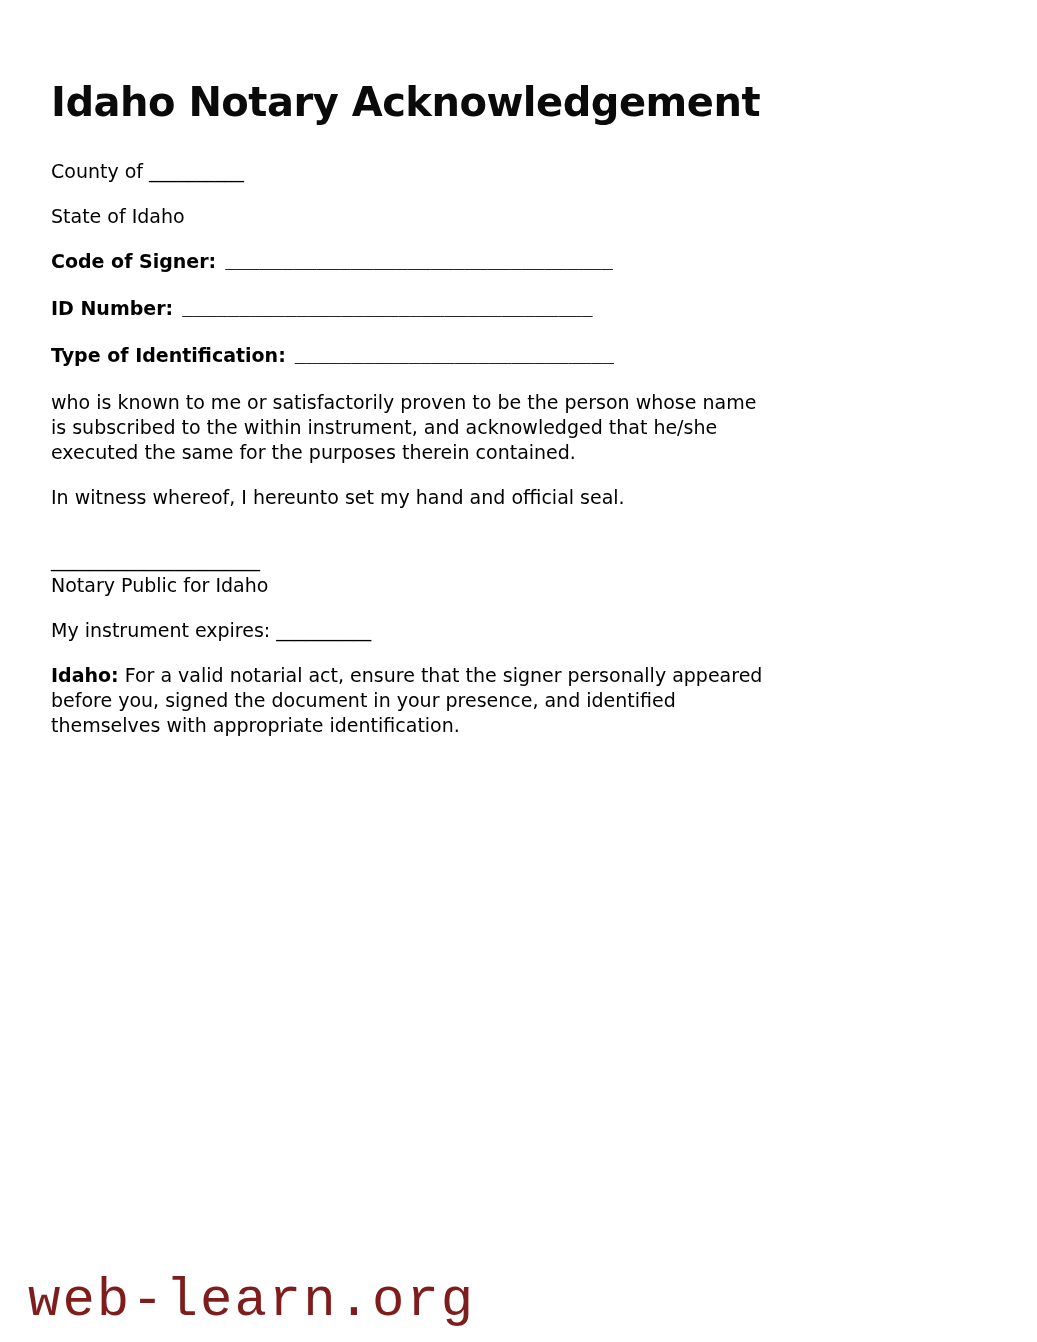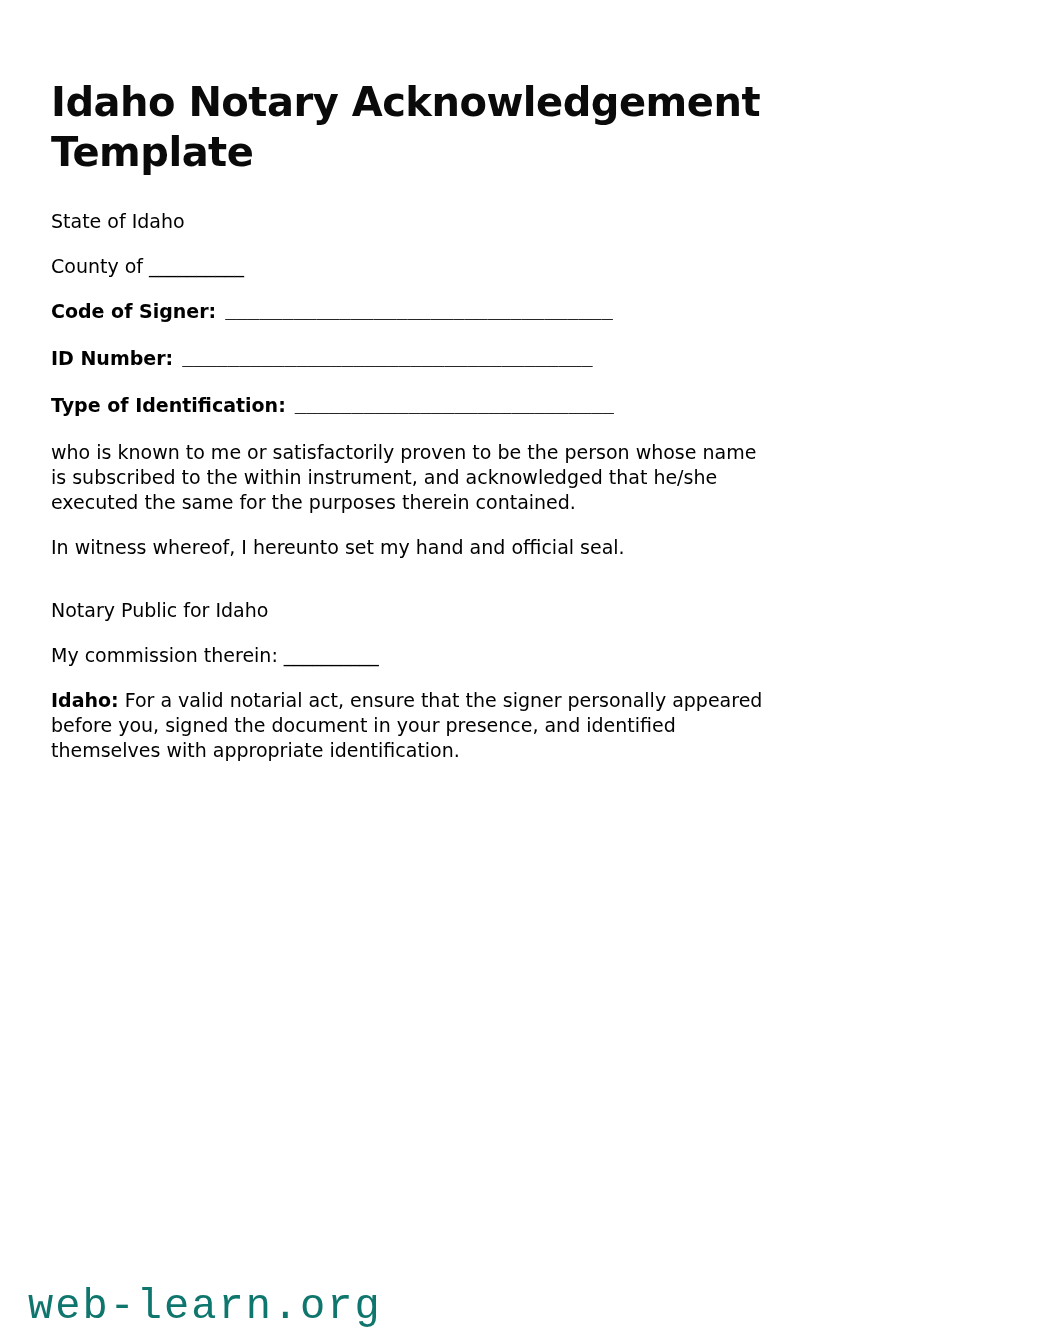--- a/index.html
+++ b/index.html
@@ -43,54 +43,54 @@
     line-height: 25px;
     margin: 38px 0 20px 0;
   }
   .sig-block .sig-line { display: block; }
   .sig-block .sig-caption { display: block; }
   .watermark {
     position: absolute;
     left: 28px;
     bottom: 24px;
     font-family: "Liberation Mono", "DejaVu Sans Mono", monospace;
-    font-size: 42px;
+    font-size: 54px;
     letter-spacing: 2px;
-    color: #0f766e;
+    color: #7f1d1d;
   }
 </style>
 </head>
 <body>
 
 <div class="page">
 
   <h1 class="doc-title">
     <span>Idaho Notary Acknowledgement</span>
-    <span>Template</span>
   </h1>
 
 
+  <p class="para"><span>County of </span><span>__________</span></p>
+
   <p class="para">State of Idaho</p>
-
-  <p class="para"><span>County of </span><span>__________</span></p>
 
 
   <p class="field-row"><span class="bold">Code of Signer:</span><span class="field-blank">__________________________________</span></p>
 
   <p class="field-row"><span class="bold">ID Number:</span><span class="field-blank">____________________________________</span></p>
 
   <p class="field-row"><span class="bold">Type of Identification:</span><span class="field-blank">____________________________</span></p>
 
   <p class="para">who is known to me or satisfactorily proven to be the person whose name is subscribed to the within instrument, and acknowledged that he/she executed the same for the purposes therein contained.</p>
 
   <p class="para">In witness whereof, I hereunto set my hand and official seal.</p>
 
   <div class="sig-block">
+    <span class="sig-line">______________________</span>
     <span class="sig-caption">Notary Public for Idaho</span>
   </div>
 
-  <p class="para"><span>My commission therein: </span><span>__________</span></p>
+  <p class="para"><span>My instrument expires: </span><span>__________</span></p>
 
   <p class="para"><span class="bold">Idaho:</span><span> For a valid notarial act, ensure that the signer personally appeared before you, signed the document in your presence, and identified themselves with appropriate identification.</span></p>
 
   <div class="watermark">web-learn.org</div>
 
 </div>
 
 </body></html>

